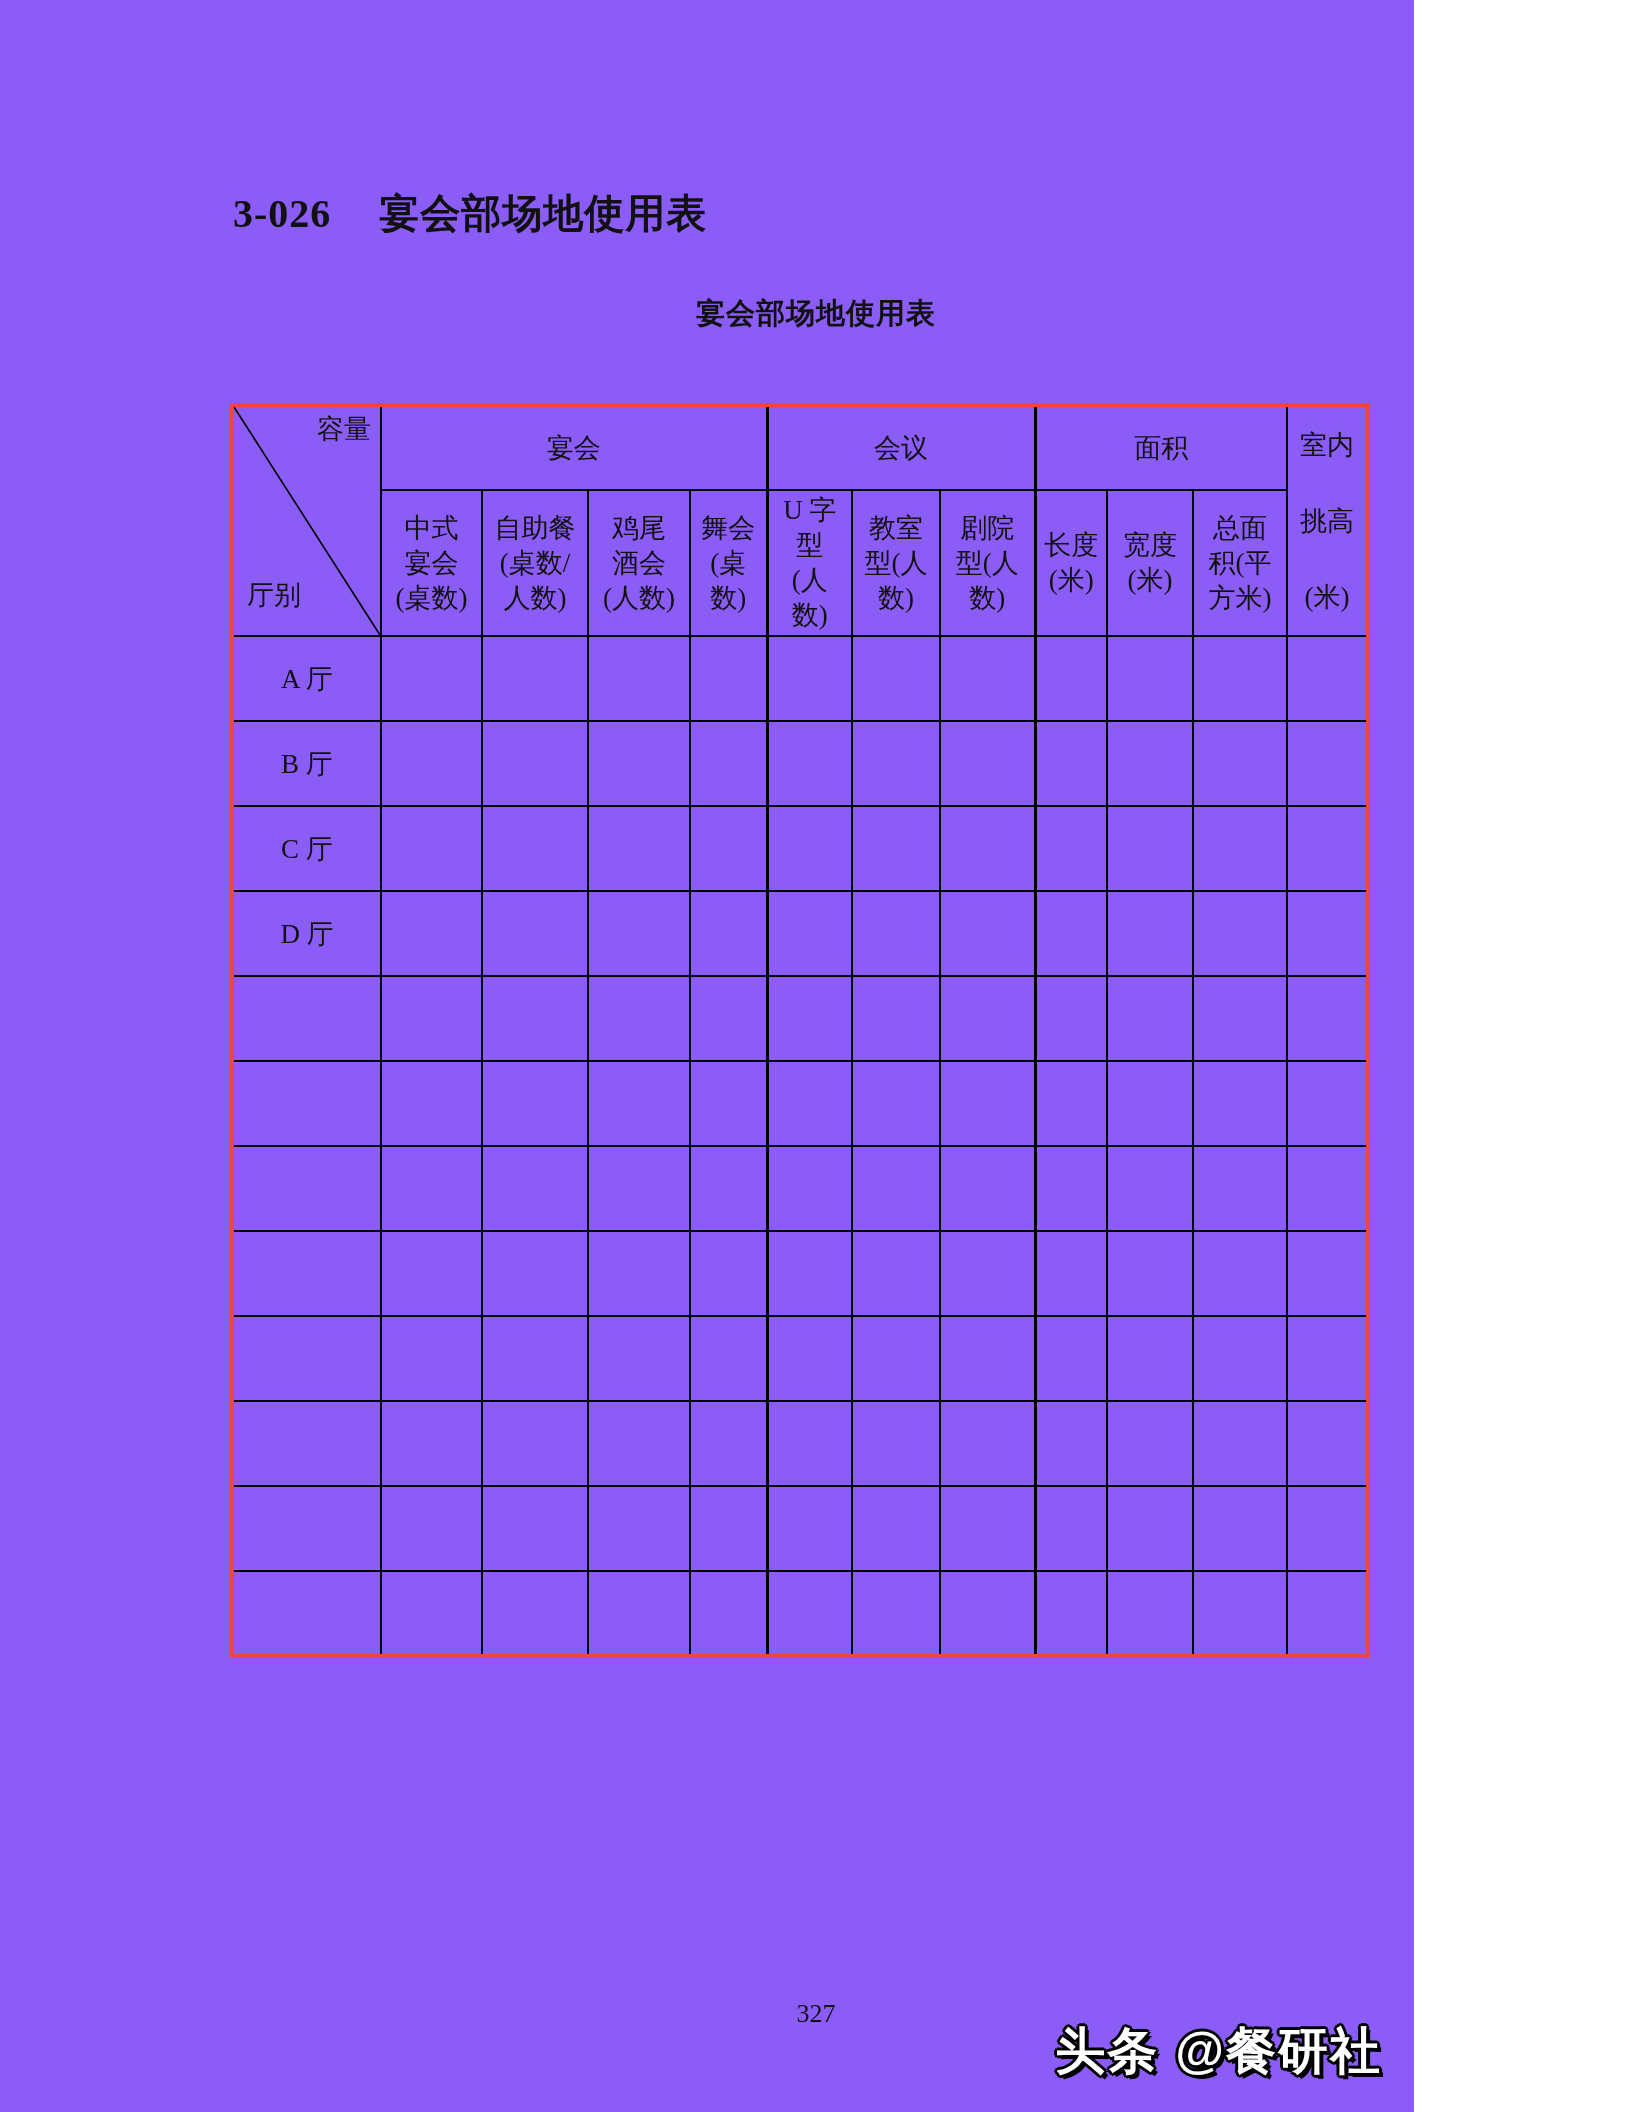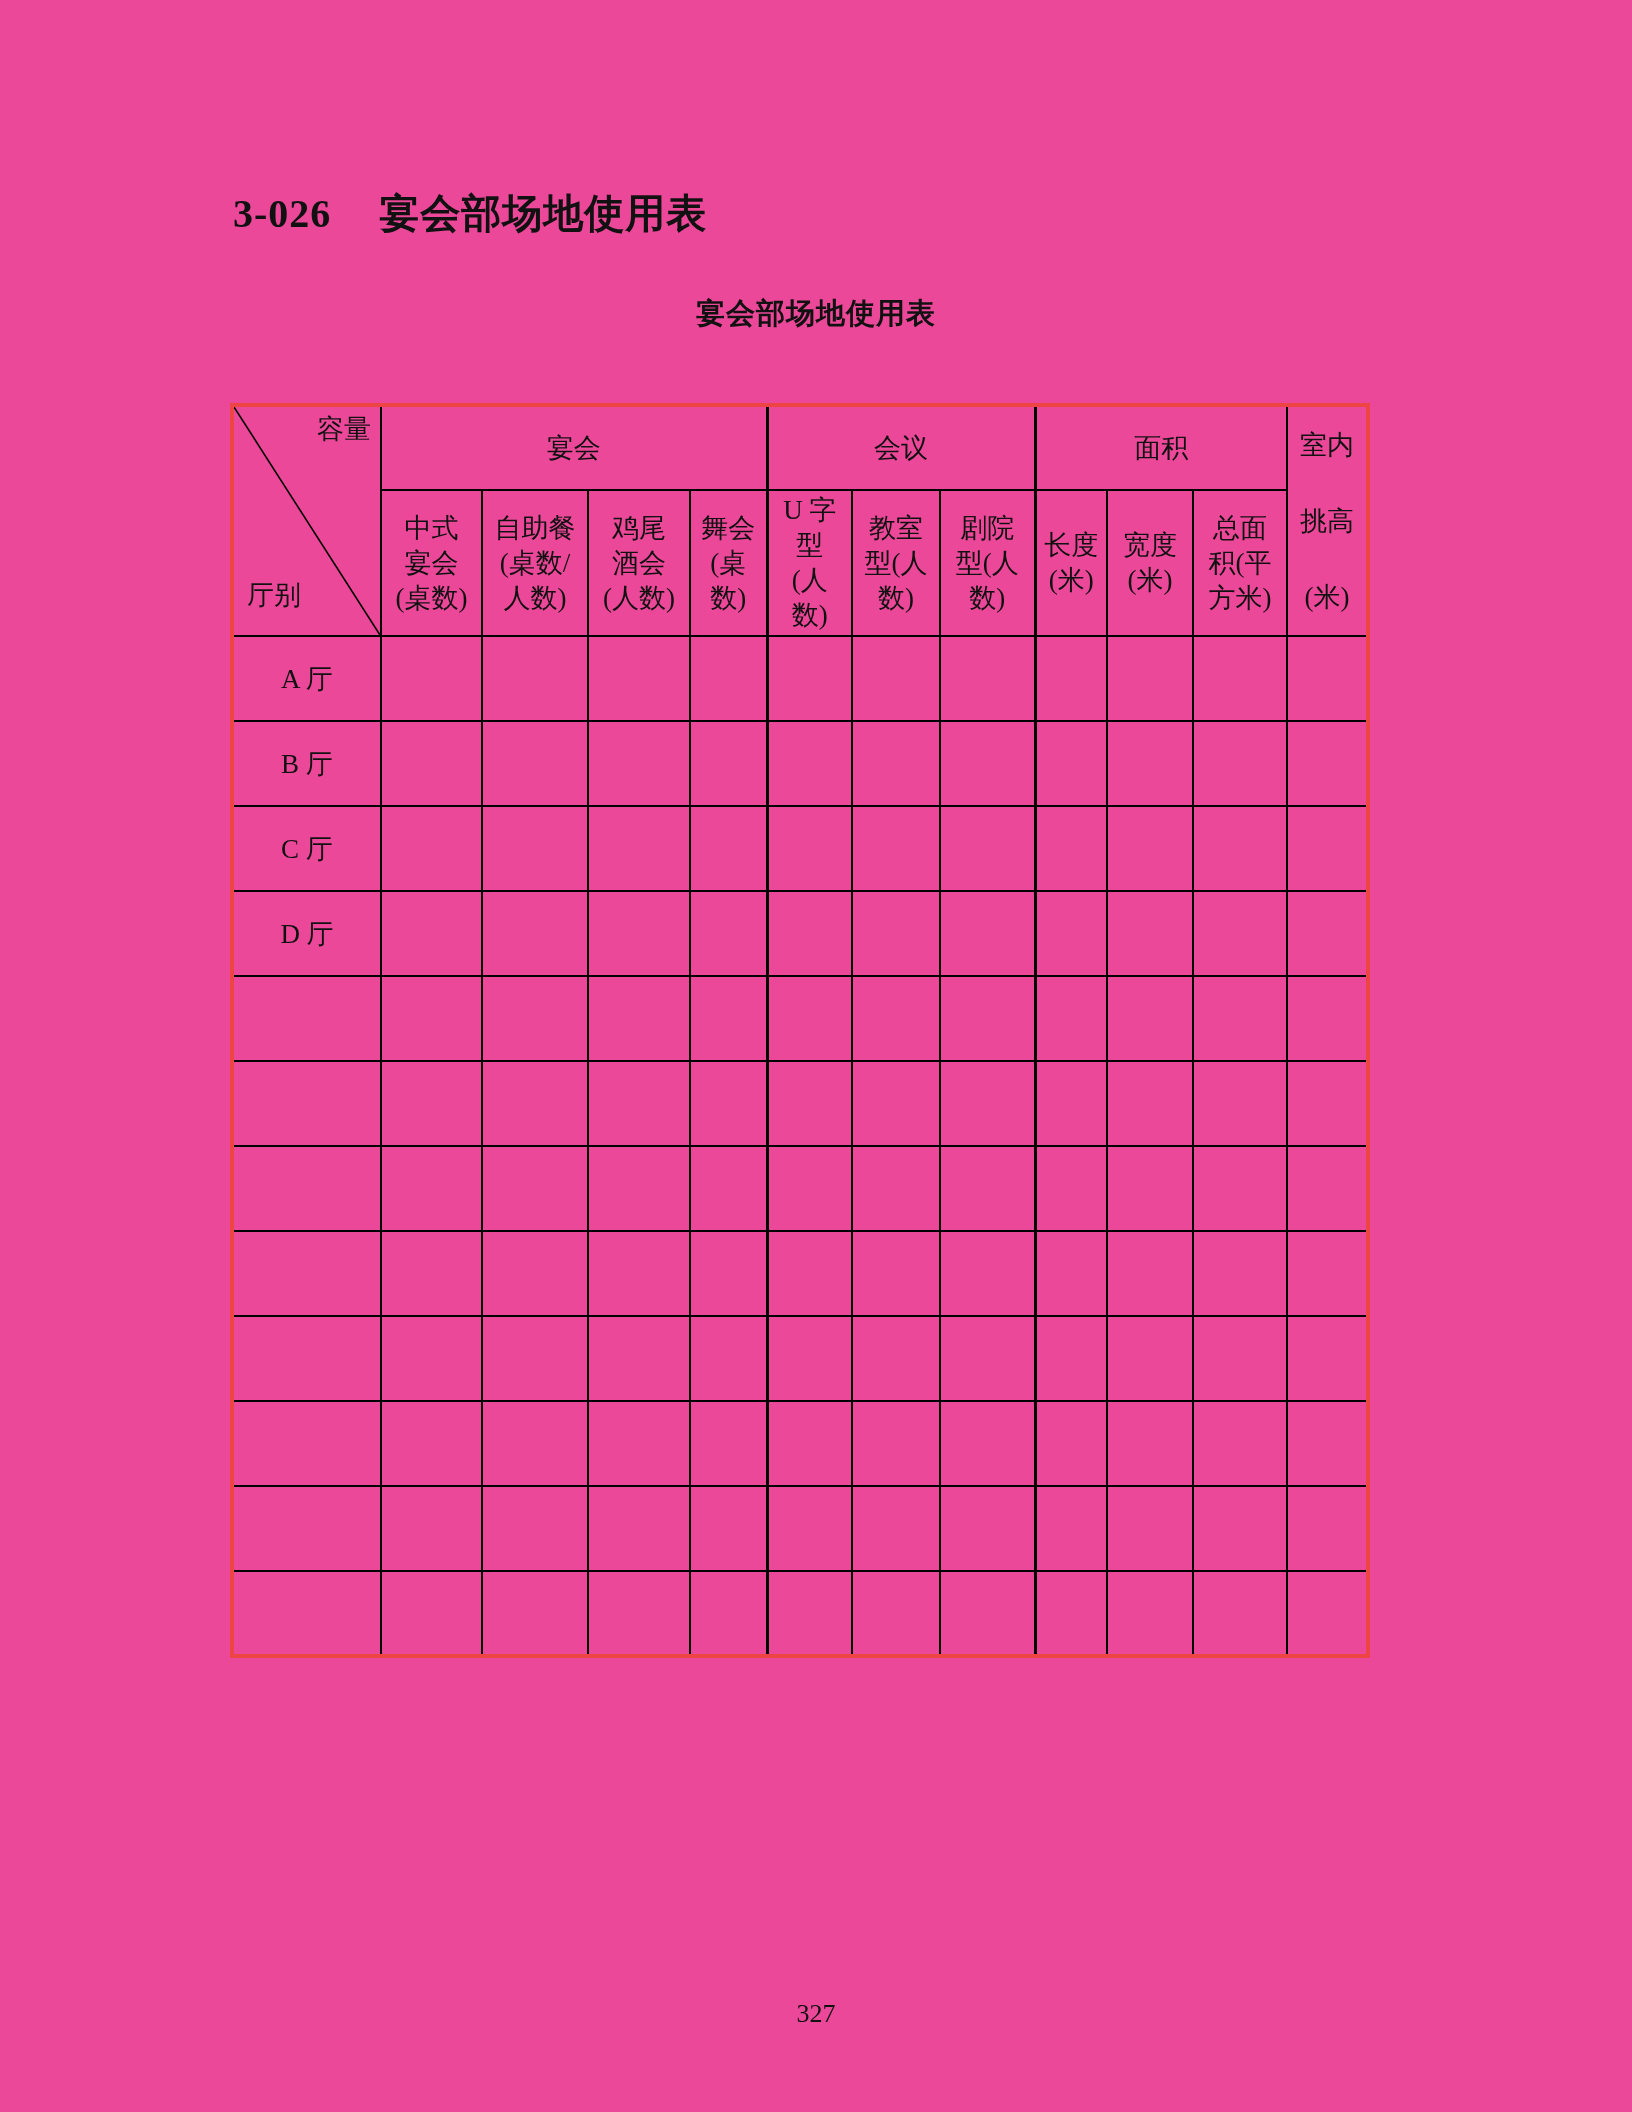--- a/index.html
+++ b/index.html
@@ -1,21 +1,21 @@
 <!DOCTYPE html>
 <html><head>
 <meta charset="utf-8">
 <style>
   * { margin: 0; padding: 0; box-sizing: border-box; }
   html, body { background: #ffffff; }
   .page {
     position: relative;
-    width: 1632px;
+    width: 1414px;
     height: 2112px;
-    background: #ec4899;
+    background: #8b5cf6;
     font-family: "Liberation Serif", "DejaVu Serif", serif;
     color: #111;
     overflow: hidden;
   }
   .doc-title {
     position: absolute;
     left: 233px;
     top: 186px;
     font-size: 40px;
     font-weight: bold;
@@ -344,14 +344,15 @@
           <td></td>
           <td></td>
           <td></td>
         </tr>
       </tbody>
   </table>
 
 
   <div class="page-number">327</div>
 
+  <div class="watermark">头条 @餐研社</div>
 
 </div>
 
 </body></html>

